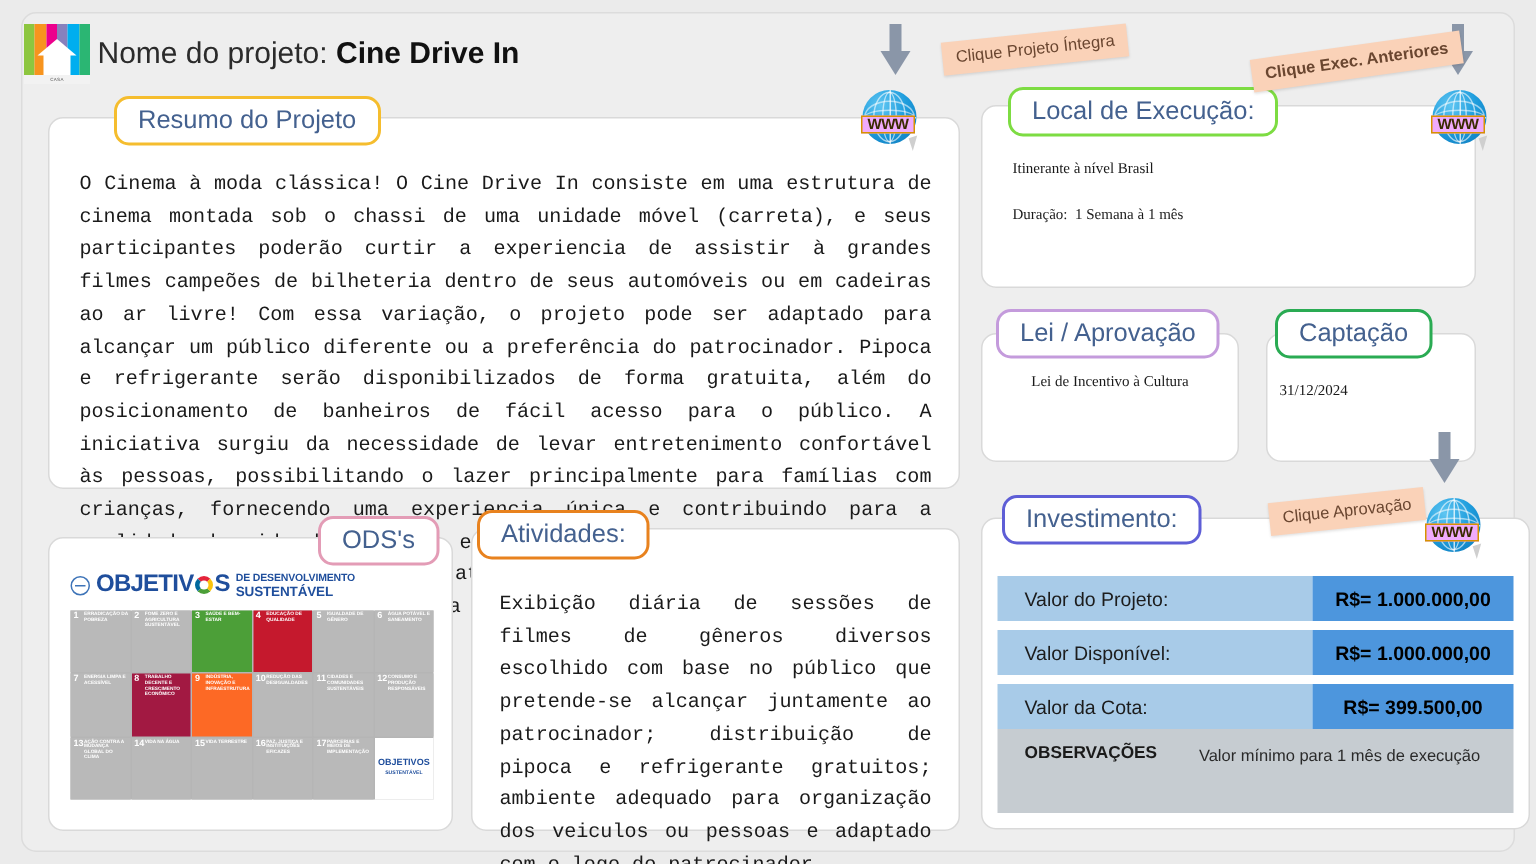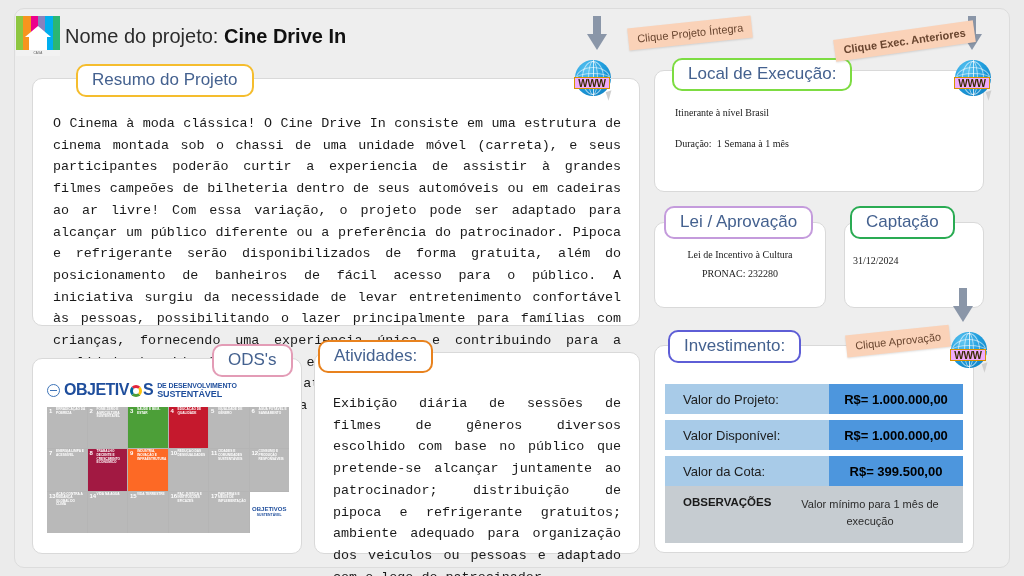--- a/index.html
+++ b/index.html
@@ -238,21 +238,21 @@
     font-family: "Liberation Serif", serif;
     font-size: 10px;
     color: #1a1a1a;
   }
 
   
   #card-resumo      { left: 32px;  top: 78px;  width: 608px; height: 248px; }
   #card-local       { left: 654px; top: 70px;  width: 330px; height: 122px; }
   #card-lei         { left: 654px; top: 222px; width: 172px; height: 86px; }
   #card-captacao    { left: 844px; top: 222px; width: 140px; height: 86px; }
-  #card-invest      { left: 654px; top: 345px; width: 320px; height: 208px; }
+  #card-invest      { left: 654px; top: 345px; width: 366px; height: 208px; }
   #card-ods         { left: 32px;  top: 358px; width: 270px; height: 196px; }
   #card-ativ        { left: 314px; top: 352px; width: 326px; height: 202px; }
 
   #card-resumo .inner { padding: 34px 18px 10px 20px; }
   #card-local  .inner { padding: 36px 16px 8px 20px; }
   #card-lei    .inner { padding: 26px 8px 8px; text-align: center; }
   #card-captacao .inner { padding: 32px 8px 8px; text-align: left; }
   #card-ativ   .inner { padding: 40px 18px 8px 18px; }
 
   .local-line { margin-bottom: 20px; }
@@ -512,21 +512,20 @@
       <span>Duração:</span>
       &nbsp;<span>1 Semana à 1 mês</span>
     </div>
   </div>
 </div>
 <div class="badge green" id="badge-local">Local de Execução:</div>
 
 <div class="card" id="card-lei">
   <div class="inner">
     <div class="plain lei-line1">Lei de Incentivo à Cultura</div>
-    <div class="plain">PRONAC: 232280</div>
   </div>
 </div>
 <div class="badge violet" id="badge-lei">Lei / Aprovação</div>
 
 <div class="card" id="card-captacao">
   <div class="inner">
     <div class="plain">31/12/2024</div>
   </div>
 </div>
 <div class="badge emerald" id="badge-captacao">Captação</div>

